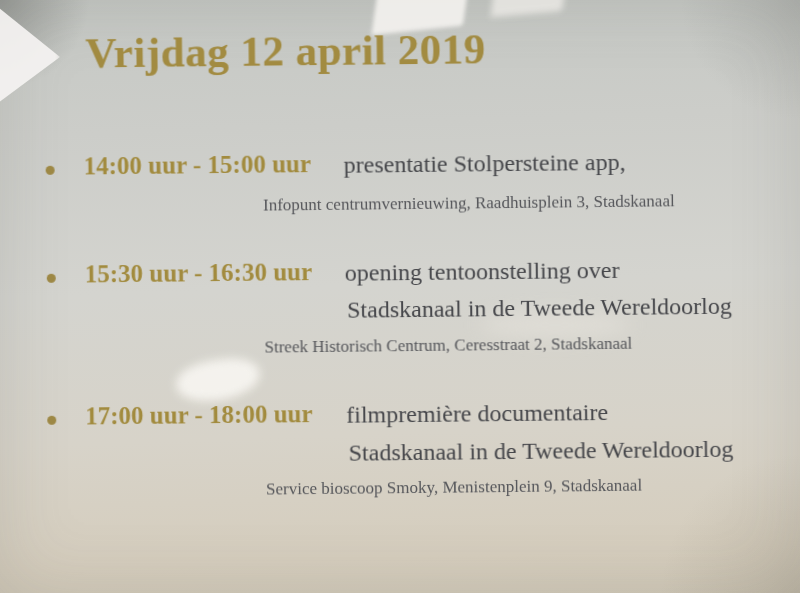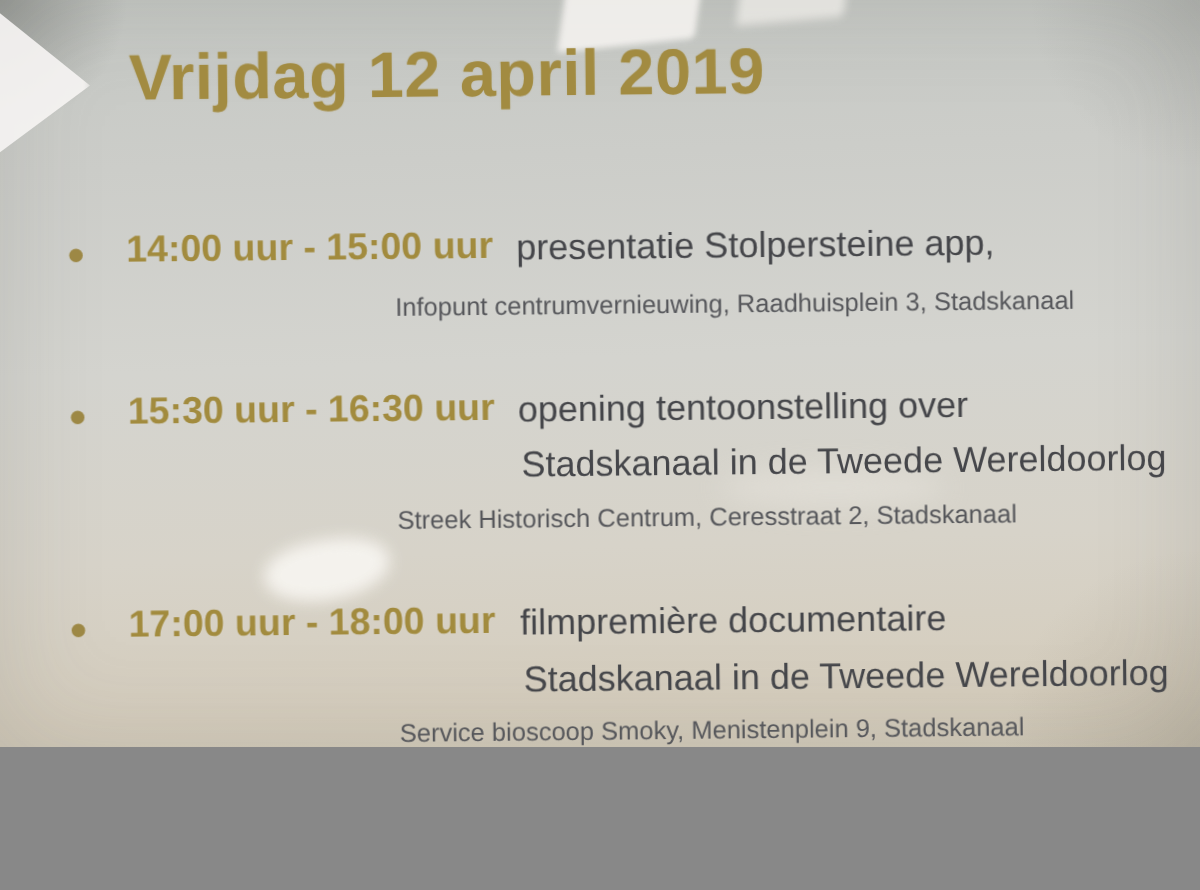--- a/index.html
+++ b/index.html
@@ -3,23 +3,23 @@
 <meta charset="utf-8">
 <style>
   html, body {
     margin: 0;
     padding: 0;
     background: #888;
   }
   #stage {
     position: relative;
     width: 800px;
-    height: 498px;
+    height: 593px;
     overflow: hidden;
-    font-family: Liberation Sans, sans-serif;
+    font-family: Liberation Serif, serif;
     
     background:
       radial-gradient(circle at 0% 0%, rgba(88,90,86,0.40) 0%, rgba(88,90,86,0.0) 9%),
       radial-gradient(circle at 100% 0%, rgba(110,112,108,0.22) 0%, rgba(110,112,108,0.0) 12%),
       radial-gradient(circle at 100% 100%, rgba(120,112,95,0.20) 0%, rgba(120,112,95,0.0) 14%),
       linear-gradient(178deg, #c5c8c4 0%, #cccdc9 22%, #d4d4cf 48%, #d7d3c9 72%, #d5cdbd 92%, #d2cab9 100%);
     box-shadow: inset 0 0 70px rgba(95,95,88,0.18);
   }
 
   

